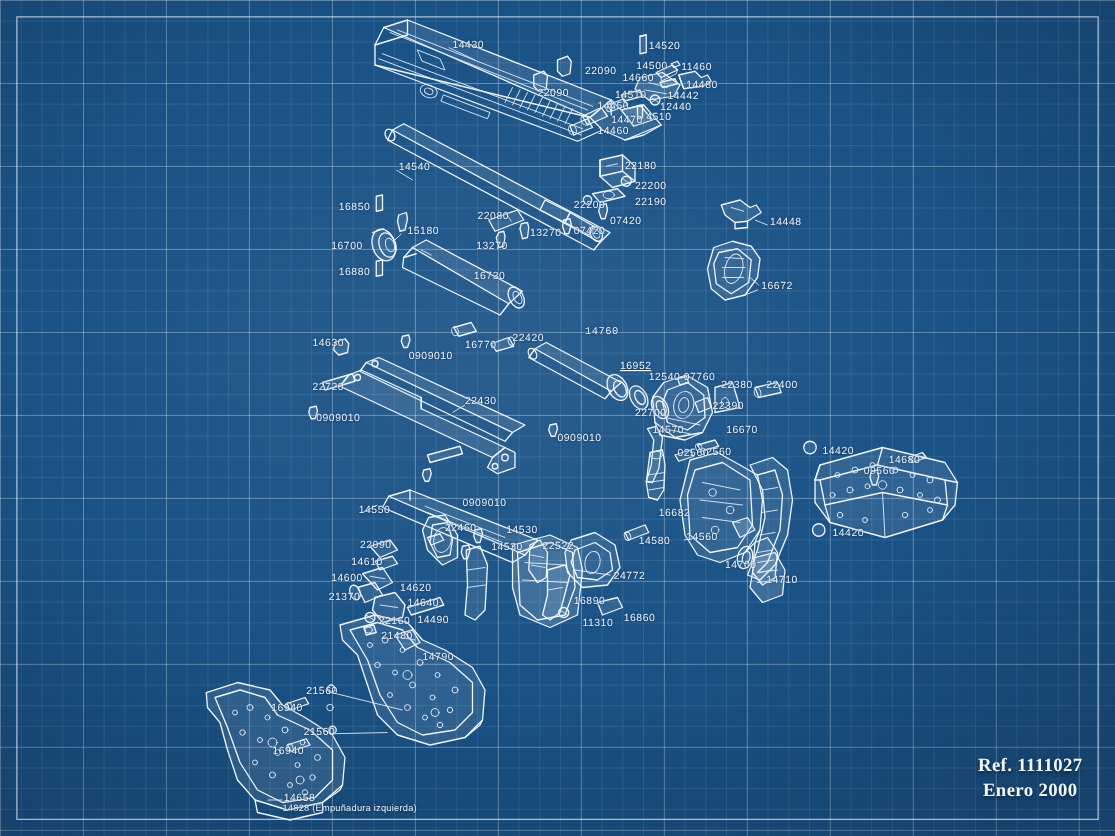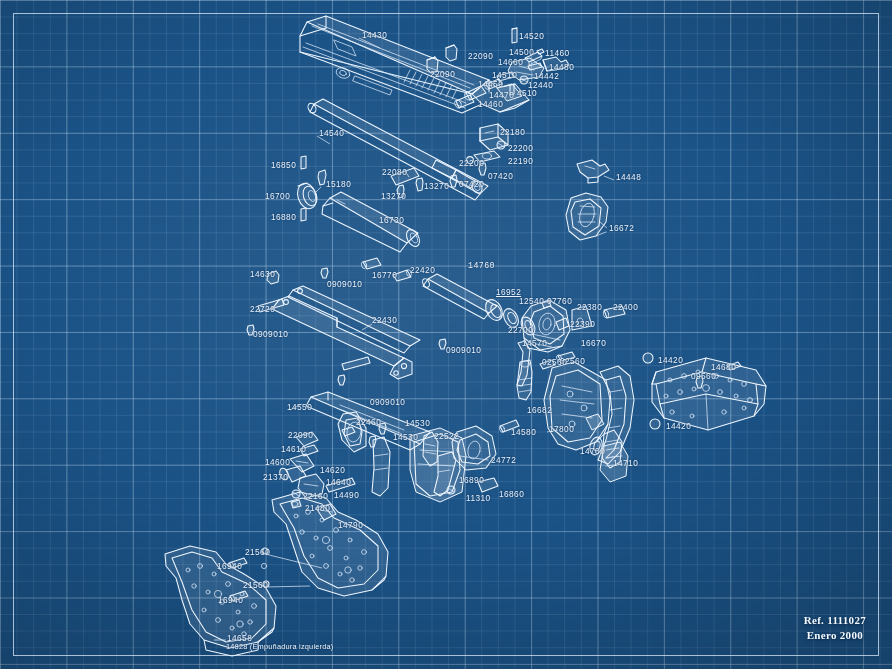--- a/index.html
+++ b/index.html
@@ -72,21 +72,21 @@
     text-align:center;color:#f2f8ff;
     text-shadow:0 1px 3px rgba(6,30,58,.85);
   }
   #titleblock .tb-main{
     font-family:"Liberation Serif", serif;
     font-weight:bold;font-size:21px;letter-spacing:.4px;line-height:1.05;
   }
   #titleblock .tb-main sup{font-size:12px;}
   #titleblock .tb-sub{
     font-family:"Liberation Serif", serif;
-    font-weight:bold;font-size:11px;letter-spacing:.3px;margin-top:2px;line-height:1.25;
+    font-weight:bold;font-size:15px;letter-spacing:.3px;margin-top:2px;line-height:1.25;
   }
 </style>
 </head>
 <body>
 
 <div id="sheet">
 
   <div class="grid-minor"></div>
   <div class="grid-major"></div>
   <div class="tex"></div>
@@ -577,21 +577,21 @@
       <div class="lbl" style="left: 508px; top: 326px;">22700</div>
       <div class="lbl" style="left: 570px; top: 320px;">22390</div>
       <div class="lbl" style="left: 522px; top: 339px;">14570</div>
       <div class="lbl" style="left: 581px; top: 339px;">16670</div>
       <div class="lbl" style="left: 560px; top: 357px;">02560</div>
       <div class="lbl" style="left: 542px; top: 358px;">02560</div>
       <div class="lbl" style="left: 658px; top: 356px;">14420</div>
       <div class="lbl" style="left: 691px; top: 372px;">09560</div>
       <div class="lbl" style="left: 711px; top: 363px;">14680</div>
       <div class="lbl" style="left: 527px; top: 406px;">16682</div>
-      <div class="lbl" style="left: 549px; top: 425px;">17800</div>
+      <div class="lbl" style="left: 549px; top: 425px;">14560</div>
       <div class="lbl" style="left: 666px; top: 422px;">14420</div>
       <div class="lbl" style="left: 580px; top: 447px;">14700</div>
       <div class="lbl" style="left: 613px; top: 459px;">14710</div>
       <div class="lbl" style="left: 287px; top: 403px;">14550</div>
       <div class="lbl" style="left: 370px; top: 398px;">0909010</div>
       <div class="lbl" style="left: 356px; top: 418px;">22460</div>
       <div class="lbl" style="left: 405px; top: 419px;">14530</div>
       <div class="lbl" style="left: 393px; top: 433px;">14530</div>
       <div class="lbl" style="left: 288px; top: 431px;">22090</div>
       <div class="lbl" style="left: 281px; top: 445px;">14610</div>

